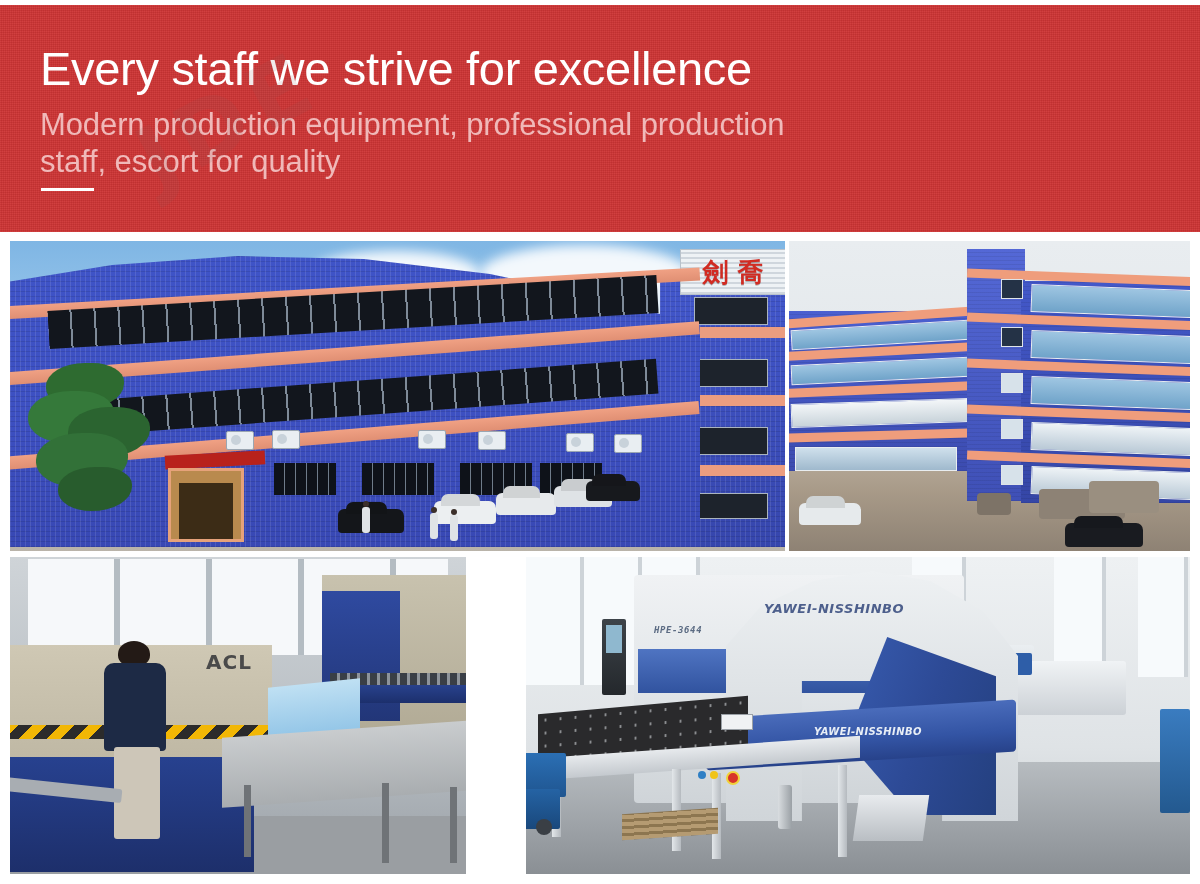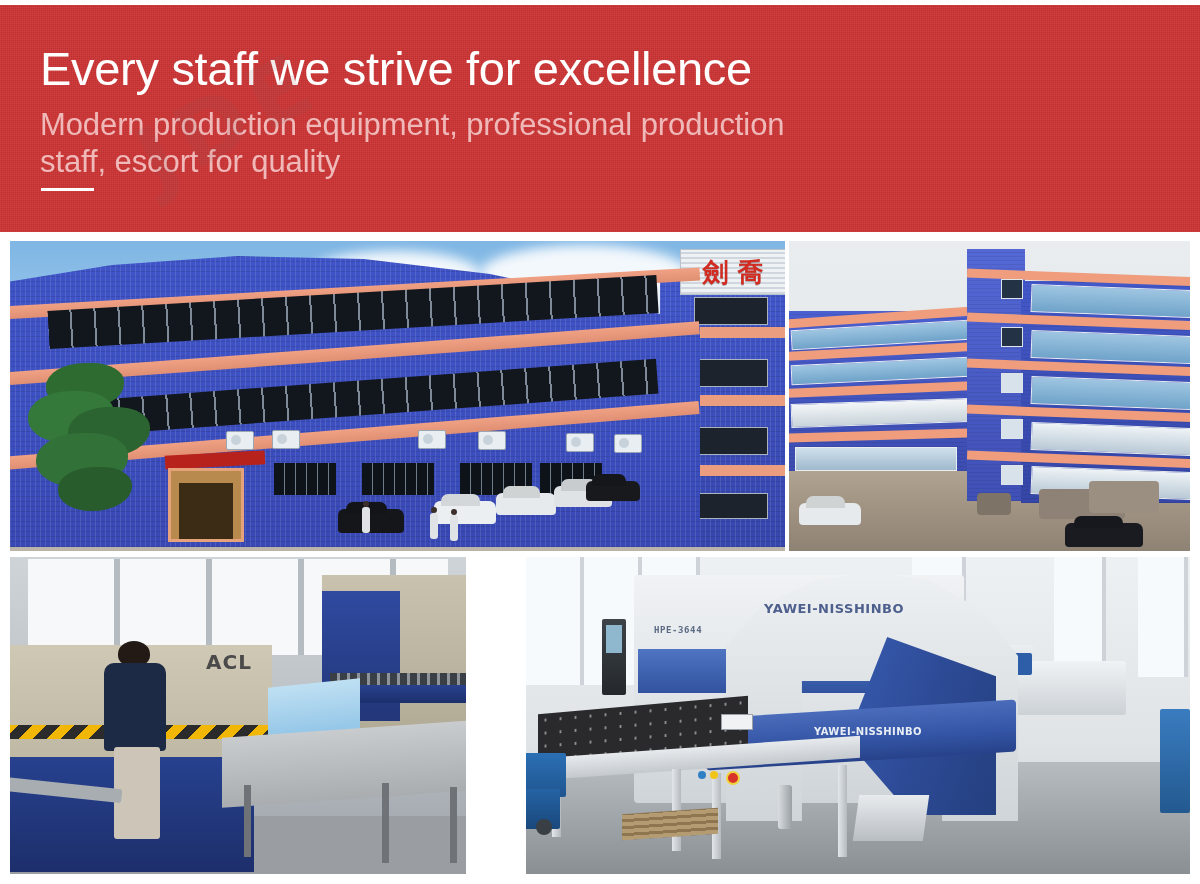--- a/index.html
+++ b/index.html
@@ -51,21 +51,21 @@
   .row{position:absolute;left:0;width:1180px;}
   .row-top{top:0;height:310px;}
   .row-bottom{top:316px;height:317px;}
 
   .photo{
     position:absolute;top:0;height:100%;overflow:hidden;background:#d8dde2;
   }
   .p1{left:0;width:775px;}
   .p2{left:779px;width:401px;}
   .p3{left:0;width:456px;}
-  .p4{left:516px;width:664px;}
+  .p4{left:516px;width:664px;font-style:italic;}
 
   .scene{position:absolute;inset:0;overflow:hidden;padding-left:23px;}
 
   
   .sky1{position:absolute;inset:0;
     background:linear-gradient(180deg,#7fb6e4 0%,#9ec9ec 32%,#cfe2f3 62%,#e6eef5 100%);}
   .cloud{position:absolute;border-radius:50%;background:#ffffff;filter:blur(6px);opacity:.9;}
   .bld1{
     position:absolute;left:-10px;top:6px;width:700px;height:300px;
     background:linear-gradient(180deg,#3f54c8 0%,#3d50c2 55%,#3848b4 100%);

